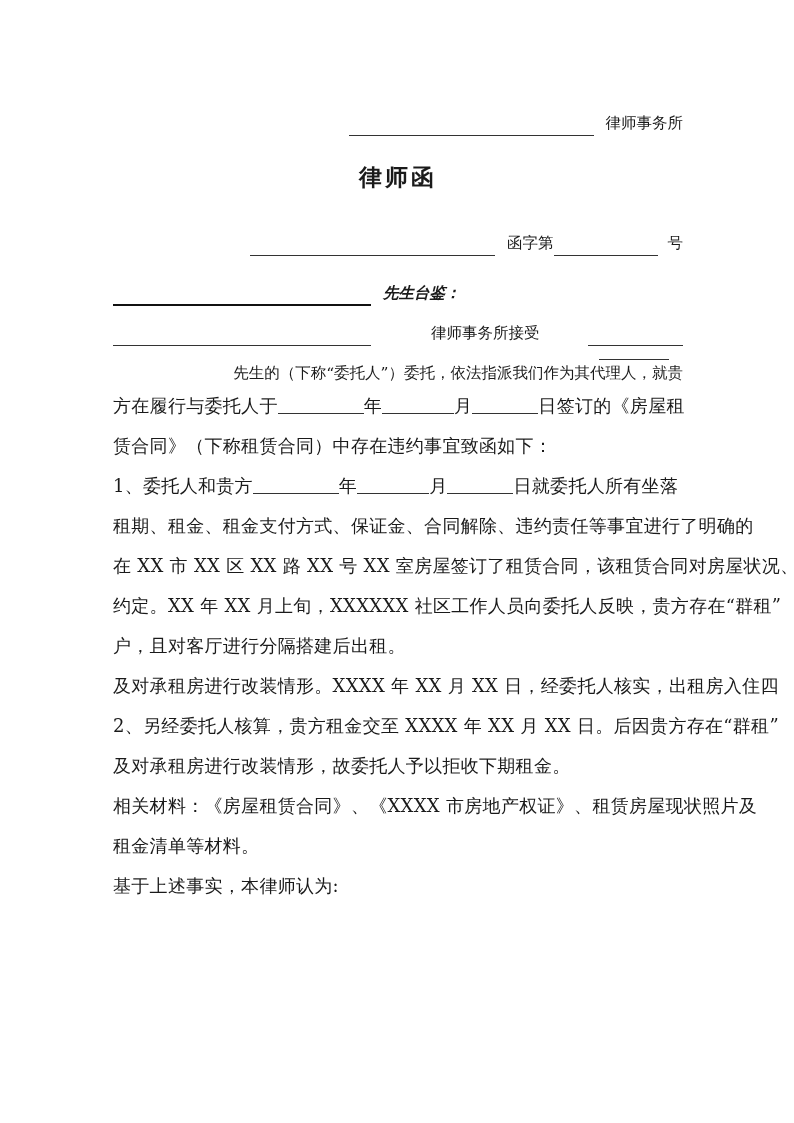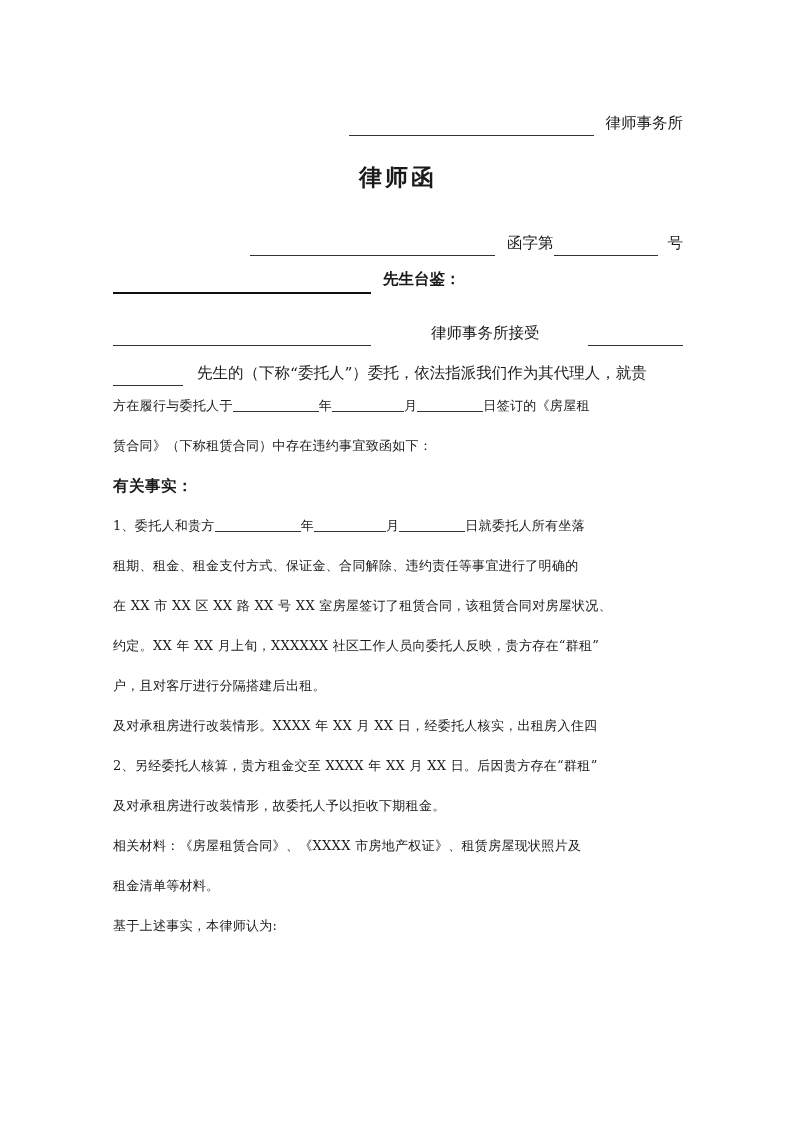--- a/index.html
+++ b/index.html
@@ -23,21 +23,21 @@
     height: 1123px;
     background: #ffffff;
   }
   .content {
     position: absolute;
     left: 113px;
     top: 96px;
     width: 570px;
   }
   .body-line {
-    font-size: 13px;
+    font-size: 18px;
     line-height: 40px;
     letter-spacing: 0.3px;
     white-space: nowrap;
   }
 
   
   .hdr-firm {
     height: 40px;
     line-height: 40px;
     display: flex;
@@ -93,21 +93,23 @@
     width: 104px;
     border-bottom: 1.3px solid #333;
     height: 20px;
     margin: 0 10px 0 0;
   }
 
   
   .salute {
     height: 40px;
     display: flex;
+    align-items: flex-end;
     margin-top: 10px;
+    font-style: italic;
   }
   .salute .blank-bold {
     display: inline-block;
     width: 258px;
     border-bottom: 2.4px solid #111;
     height: 26px;
     margin-right: 12px;
   }
   .salute .lbl {
     font-size: 15.5px;
@@ -139,20 +141,21 @@
     flex: 1;
     border-bottom: 1.3px solid #333;
     height: 26px;
   }
 
   
   .cont {
     height: 40px;
     display: flex;
     align-items: flex-end;
+    flex-direction: column;
   }
   .cont .blank-s {
     display: inline-block;
     width: 70px;
     border-bottom: 1.3px solid #333;
     height: 24px;
     margin-right: 14px;
   }
   .cont .txt {
     font-size: 15.5px;
@@ -215,21 +218,20 @@
       <span class="blank-s"></span>
       <span class="txt">先生的（下称“委托人”）委托，依法指派我们作为其代理人，就贵</span>
     </div>
 
     <div class="body-line">
       <span>方在履行与委托人于</span><span class="ul ul-y"></span><span>年</span><span class="ul ul-m"></span><span>月</span><span class="ul ul-d"></span><span>日</span><span>签订的《房屋租</span>
     </div>
 
     <div class="body-line">赁合同》（下称租赁合同）中存在违约事宜致函如下：</div>
 
-    <div class="heading">有关事实：</div>
 
     <div class="body-line">
       <span>1、委托人和贵方</span><span class="ul ul-y"></span><span>年</span><span class="ul ul-m"></span><span>月</span><span class="ul ul-d"></span><span>日</span><span>就委托人所有坐落</span>
     </div>
 
     <div class="body-line">租期、租金、租金支付方式、保证金、合同解除、违约责任等事宜进行了明确的</div>
     <div class="body-line">在 XX 市 XX 区 XX 路 XX 号 XX 室房屋签订了租赁合同，该租赁合同对房屋状况、</div>
     <div class="body-line">约定。XX 年 XX 月上旬，XXXXXX 社区工作人员向委托人反映，贵方存在“群租”</div>
     <div class="body-line">户，且对客厅进行分隔搭建后出租。</div>
     <div class="body-line">及对承租房进行改装情形。XXXX 年 XX 月 XX 日，经委托人核实，出租房入住四</div>

